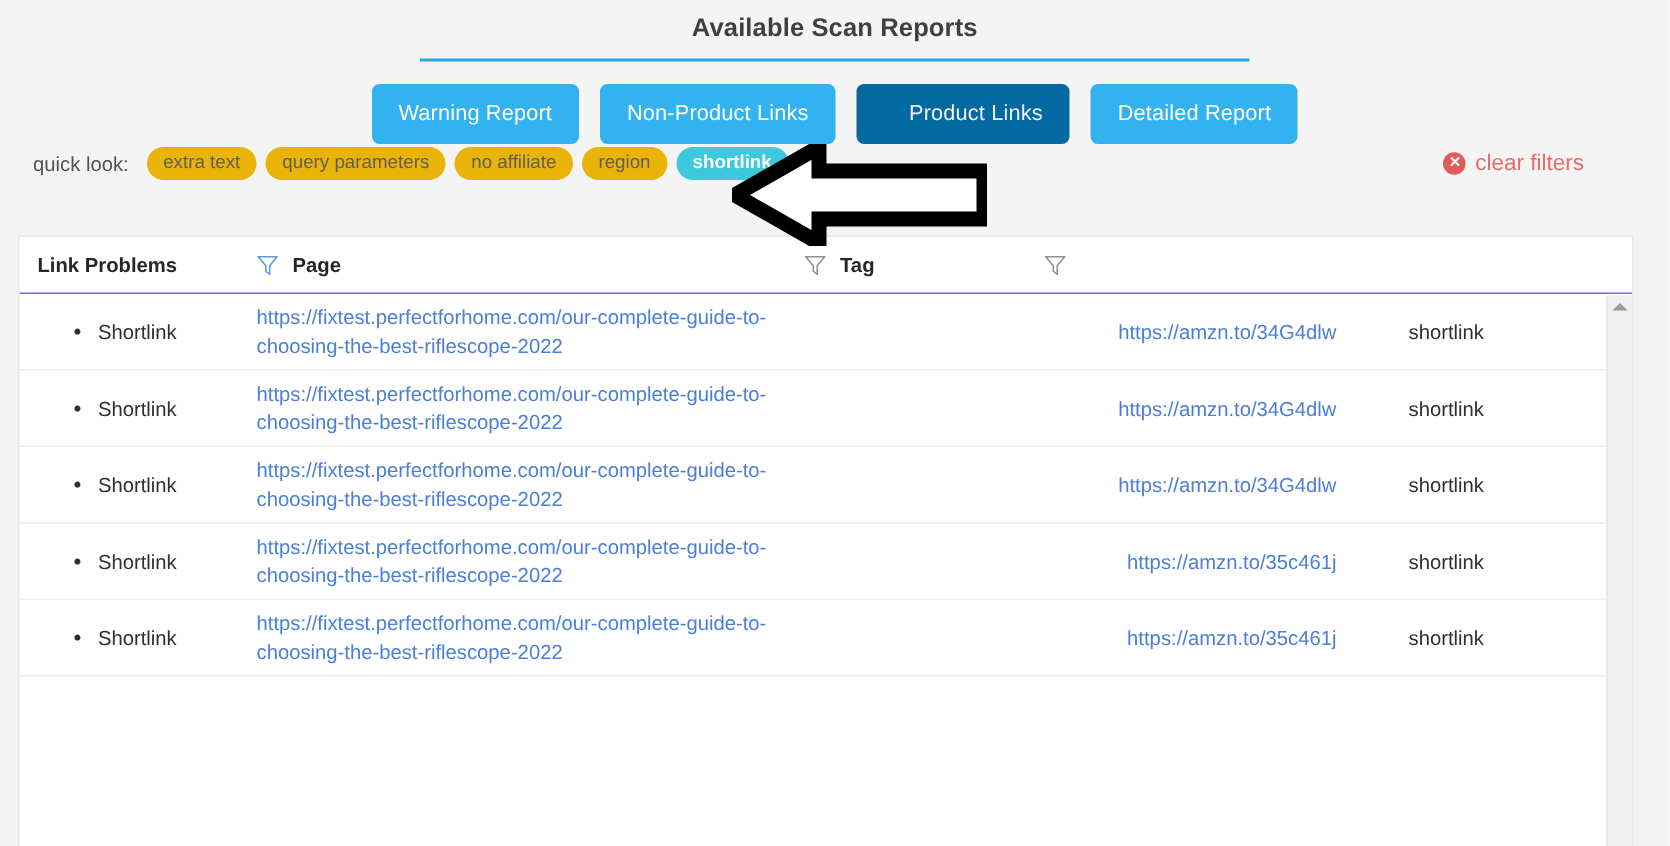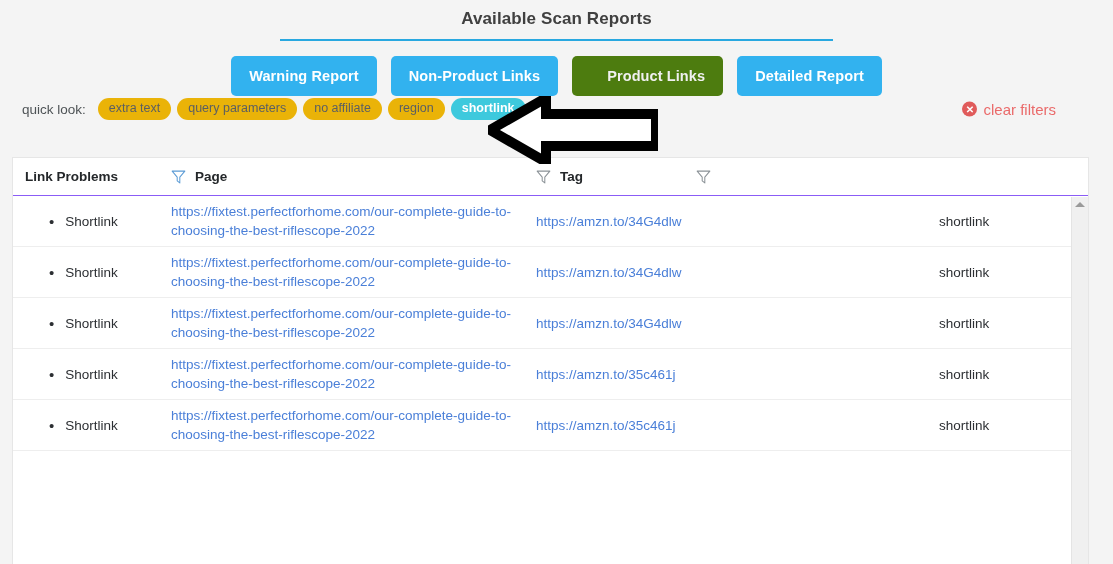--- a/index.html
+++ b/index.html
@@ -39,31 +39,31 @@
     display: flex;
     justify-content: center;
     gap: 14px;
     margin-top: 15px;
   }
   .report-btn {
     border: none;
     border-radius: 5px;
     color: #ffffff;
     font-size: 14.5px;
-    font-weight: bold;
+    font-weight: normal;
     padding: 0 18px;
     height: 40px;
     line-height: 40px;
     cursor: pointer;
     font-family: "Liberation Sans", sans-serif;
     white-space: nowrap;
     letter-spacing: .1px;
   }
   .report-btn.blue { background: #32b2ef; }
-  .report-btn.gray { background: #4d7c0f; color: #f0f0f0; cursor: default; padding-left: 35px; }
+  .report-btn.gray { background: #0369a1; color: #f0f0f0; cursor: default; padding-left: 35px; }
 
   
   .quicklook-row {
     display: flex;
     align-items: center;
     padding-left: 22px;
     padding-right: 20px;
     height: 26px;
     position: relative;
   }
@@ -191,20 +191,21 @@
     line-height: 17px;
     margin: 0 11px 0 24px;
   }
   .problem-text { line-height: 17px; }
   .td-page {
     width: 365px;
     padding-right: 12px;
   }
   .td-link {
     width: 355px;
+    text-align: right;
   }
   .td-tag {
     width: 160px;
     color: #2c2f33;
     text-align: left;
     padding-left: 48px;
   }
   .td-extra { flex: 1; }
   a.cell-link {
     color: #4a7fd8;

